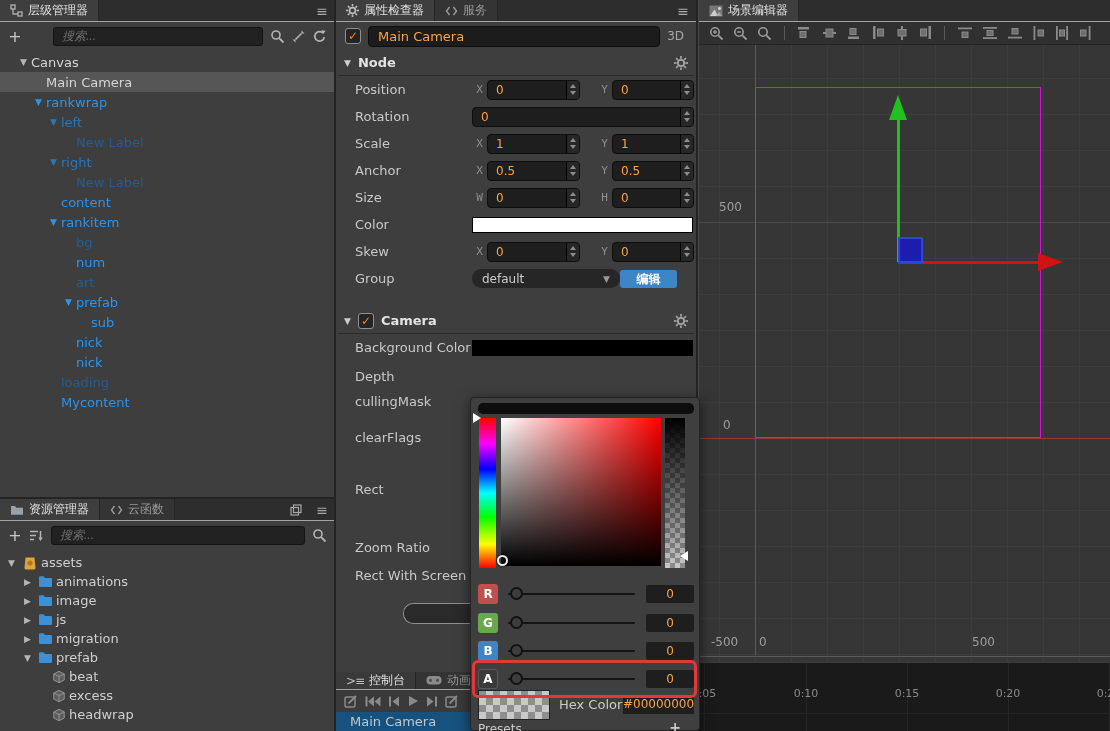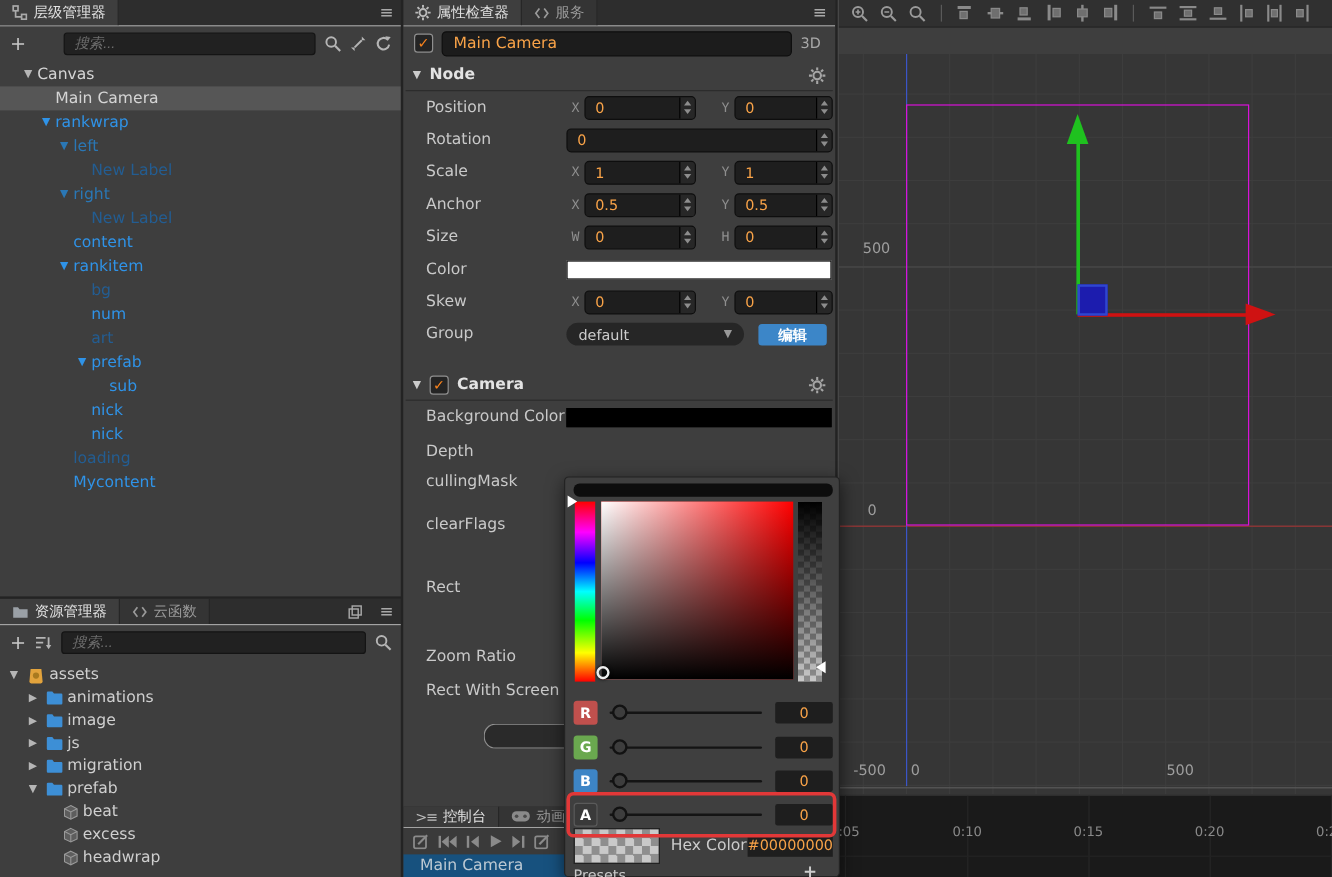--- a/index.html
+++ b/index.html
@@ -49,21 +49,21 @@
 .spin{width:13px;flex:0 0 13px;border-left:1px solid #000;background:#272727;display:flex;flex-direction:column;align-items:center;justify-content:center;gap:3px}
 .spin i{display:block;width:0;height:0}
 .spin i.up{border:3.5px solid transparent;border-top:0;border-bottom:4.5px solid #8d8d8d}
 .spin i.dn{border:3.5px solid transparent;border-bottom:0;border-top:4.5px solid #8d8d8d}
 .f1{flex:0 0 93px}.f2{flex:1;margin-right:0}
 .gapY{width:17px;flex:0 0 17px}
 .fullf{flex:1}
 .swatch{flex:1;height:16px;border:1px solid #000;margin-right:1px}
 .pill{flex:0 0 148px;height:19px;background:#262626;border-radius:10px;display:flex;align-items:center;padding:0 10px;color:#ccc;font-size:12px}
 .pill .dcaret{margin-left:auto;color:#999;font-size:9px}
-.btn-edit{margin-left:12px;width:57px;height:18px;background:#3c86c8;border-radius:3px;color:#fff;font-size:12px;font-weight:bold;text-align:center;line-height:18px}
+.btn-edit{margin-left:0;width:57px;height:18px;background:#3c86c8;border-radius:3px;color:#fff;font-size:12px;font-weight:bold;text-align:center;line-height:18px}
 .cam-label{position:absolute;left:19px;color:#c9c9c9;font-size:13px}
 
 .cic{color:#bdbdbd;font-size:12px;letter-spacing:-1px}
 .conbar{height:22px;background:#3a3a3a;display:flex;align-items:center;gap:7px;padding:0 8px}
 .selrow{height:19px;background:#17517e;color:#bcc9d3;display:flex;align-items:center;padding-left:14px;font-size:13px}
 
 .scene-toolbar{height:23px;background:#303030;border-bottom:1px solid #252525;display:flex;align-items:center;gap:9px;padding:0 10px}
 .ssep{width:1px;height:14px;background:#5a5a5a;margin:0 3px}
 .scene-view{position:absolute;left:0;right:0;top:45px;bottom:0;background:#363636;
  background-image:linear-gradient(to right,#3d3d3d 1px,transparent 1px),linear-gradient(to bottom,#3d3d3d 1px,transparent 1px);
@@ -635,20 +635,34 @@
         </span>
     </div>
     <div class="selrow">
         <span>Main Camera</span>
       </div>
   </div>
 
   <div class="vdiv" style="left:696px"></div>
 
   <div class="panel" style="left:698px;top:0;width:412px;height:662px;border-left:1px solid #4a4a4a">
+    <div class="tabbar">
+      <div class="tab">
+        <span class="ticon">
+            <svg width="14" height="12" viewBox="0 0 14 12">
+              <rect x="0.5" y="0.5" width="13" height="11" fill="#777"></rect>
+              <polygon points="1,11 5.5,4.5 9,11" fill="#cfcfcf"></polygon>
+              <polygon points="7,11 10,7 13,11" fill="#aaa"></polygon>
+              <circle cx="10.5" cy="3.5" r="1.4" fill="#ddd"></circle>
+            </svg>
+          </span>
+        <span>场景编辑器</span>
+      </div>
+      <div class="spacer"></div>
+    </div>
     <div class="scene-toolbar">
       <span class="ticon">
           <svg width="15" height="15" viewBox="0 0 15 15">
             <circle cx="6" cy="6" r="4.2" fill="none" stroke="#9a9a9a" stroke-width="1.6"></circle>
             <line x1="9.4" y1="9.4" x2="13.5" y2="13.5" stroke="#9a9a9a" stroke-width="1.8"></line>
             <line x1="4" y1="6" x2="8" y2="6" stroke="#9a9a9a" stroke-width="1.4"></line>
             <line x1="6" y1="4" x2="6" y2="8" stroke="#9a9a9a" stroke-width="1.4"></line>
           </svg>
         </span>
       <span class="ticon">

